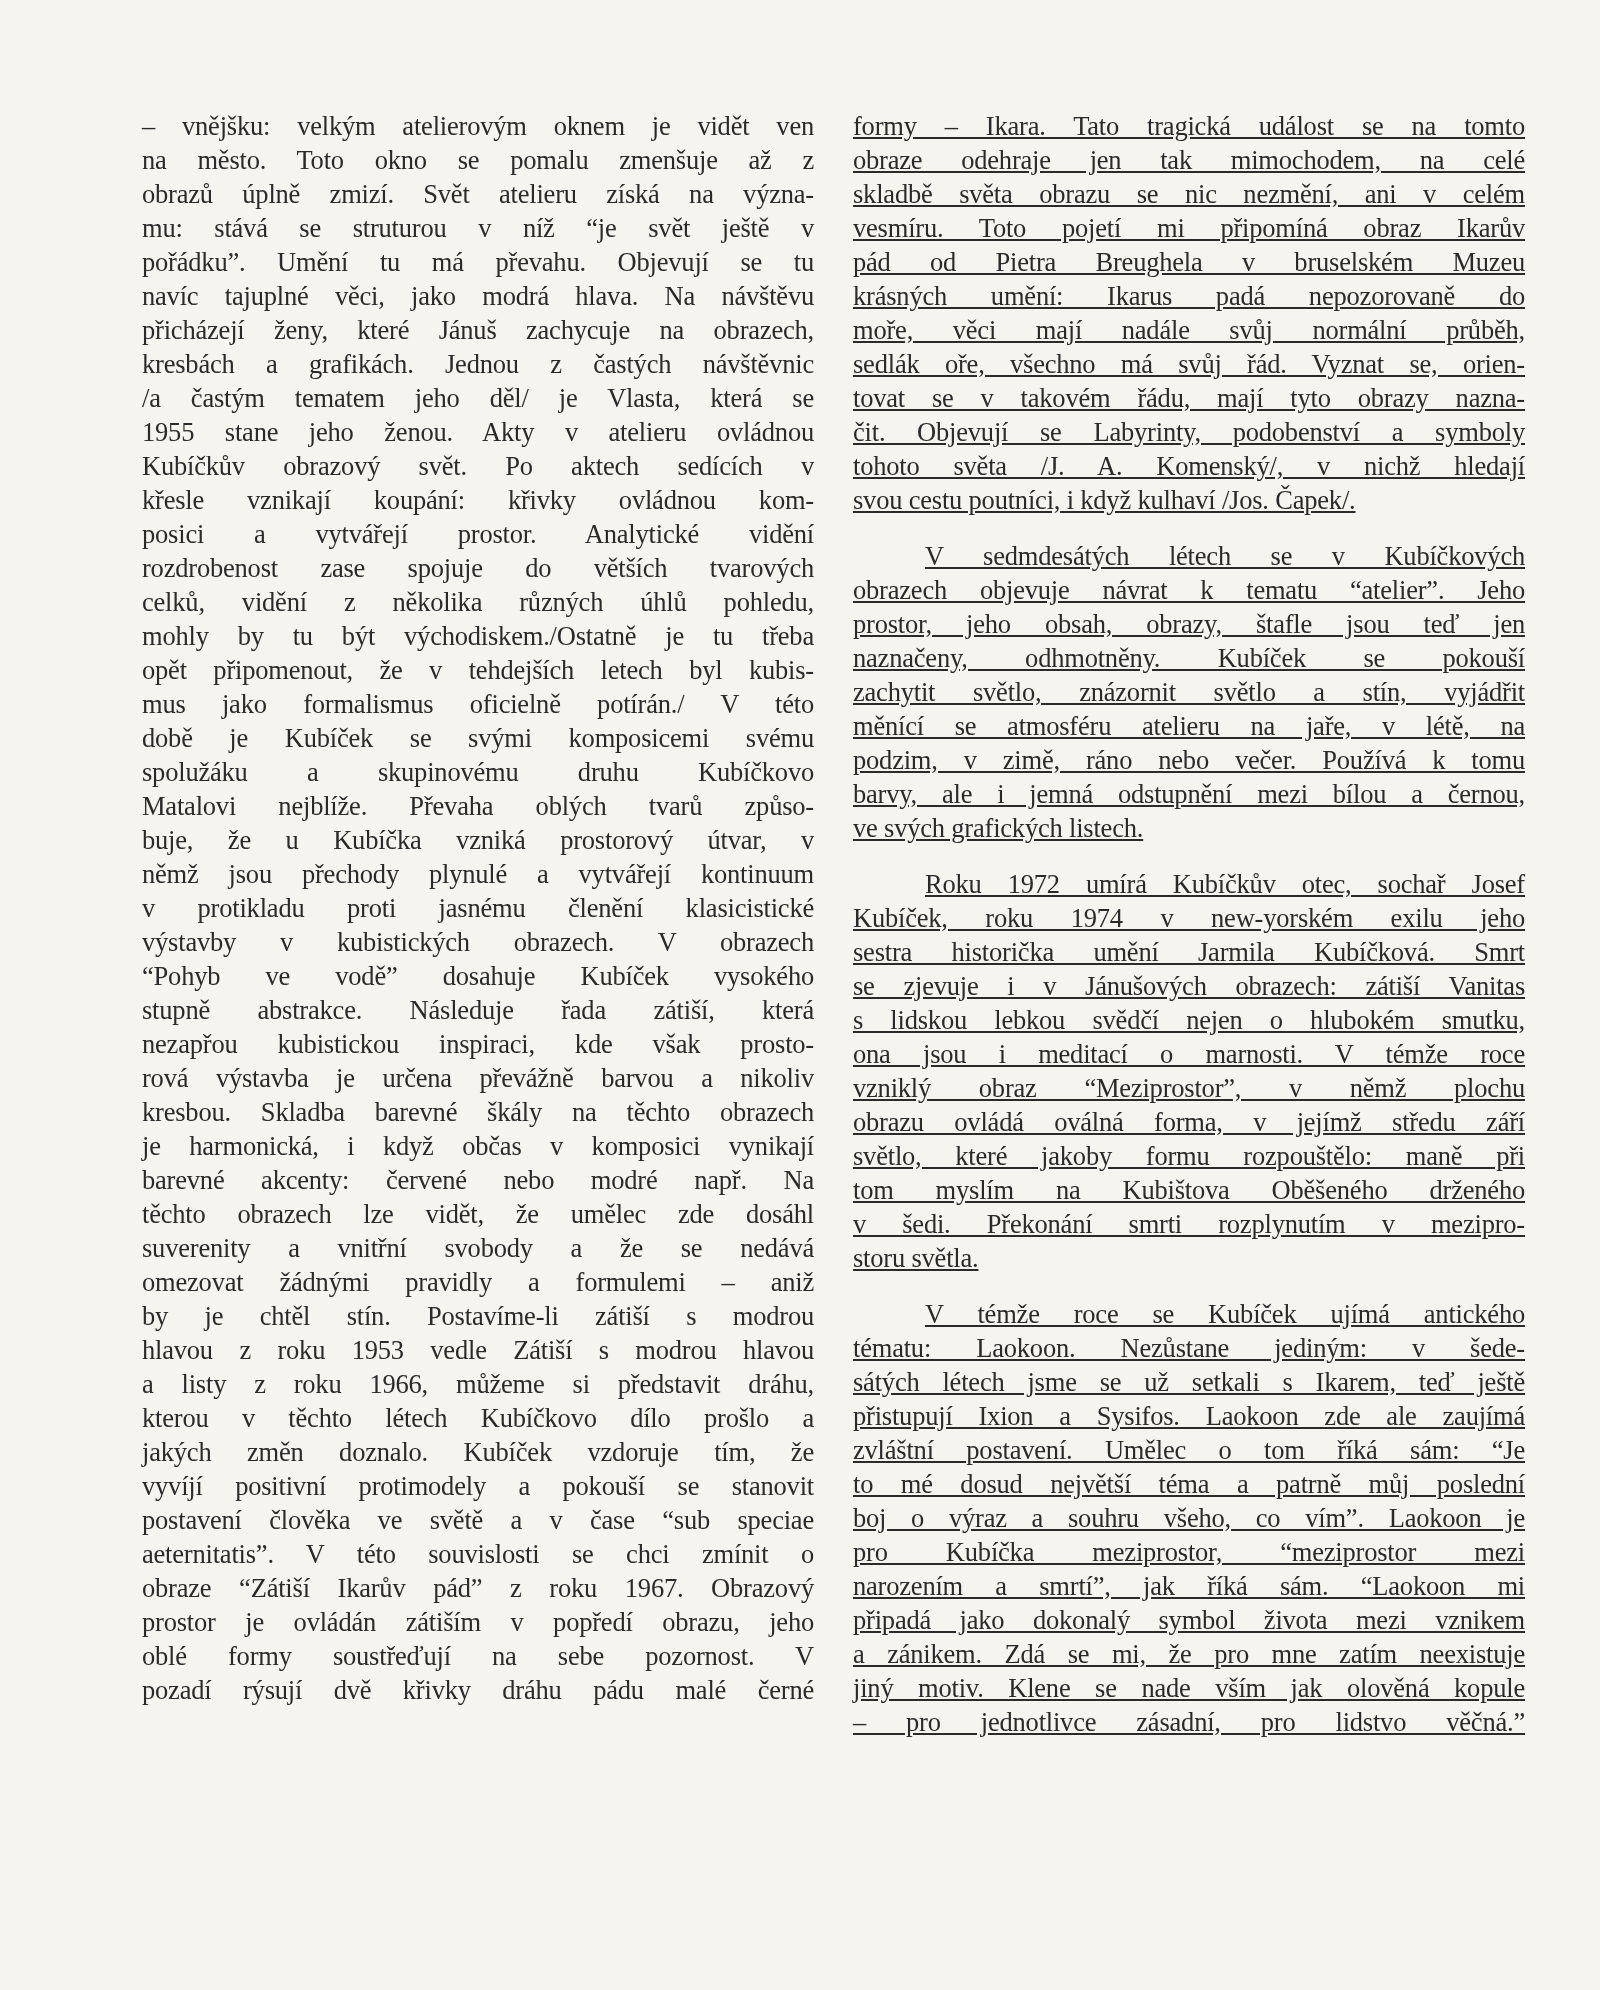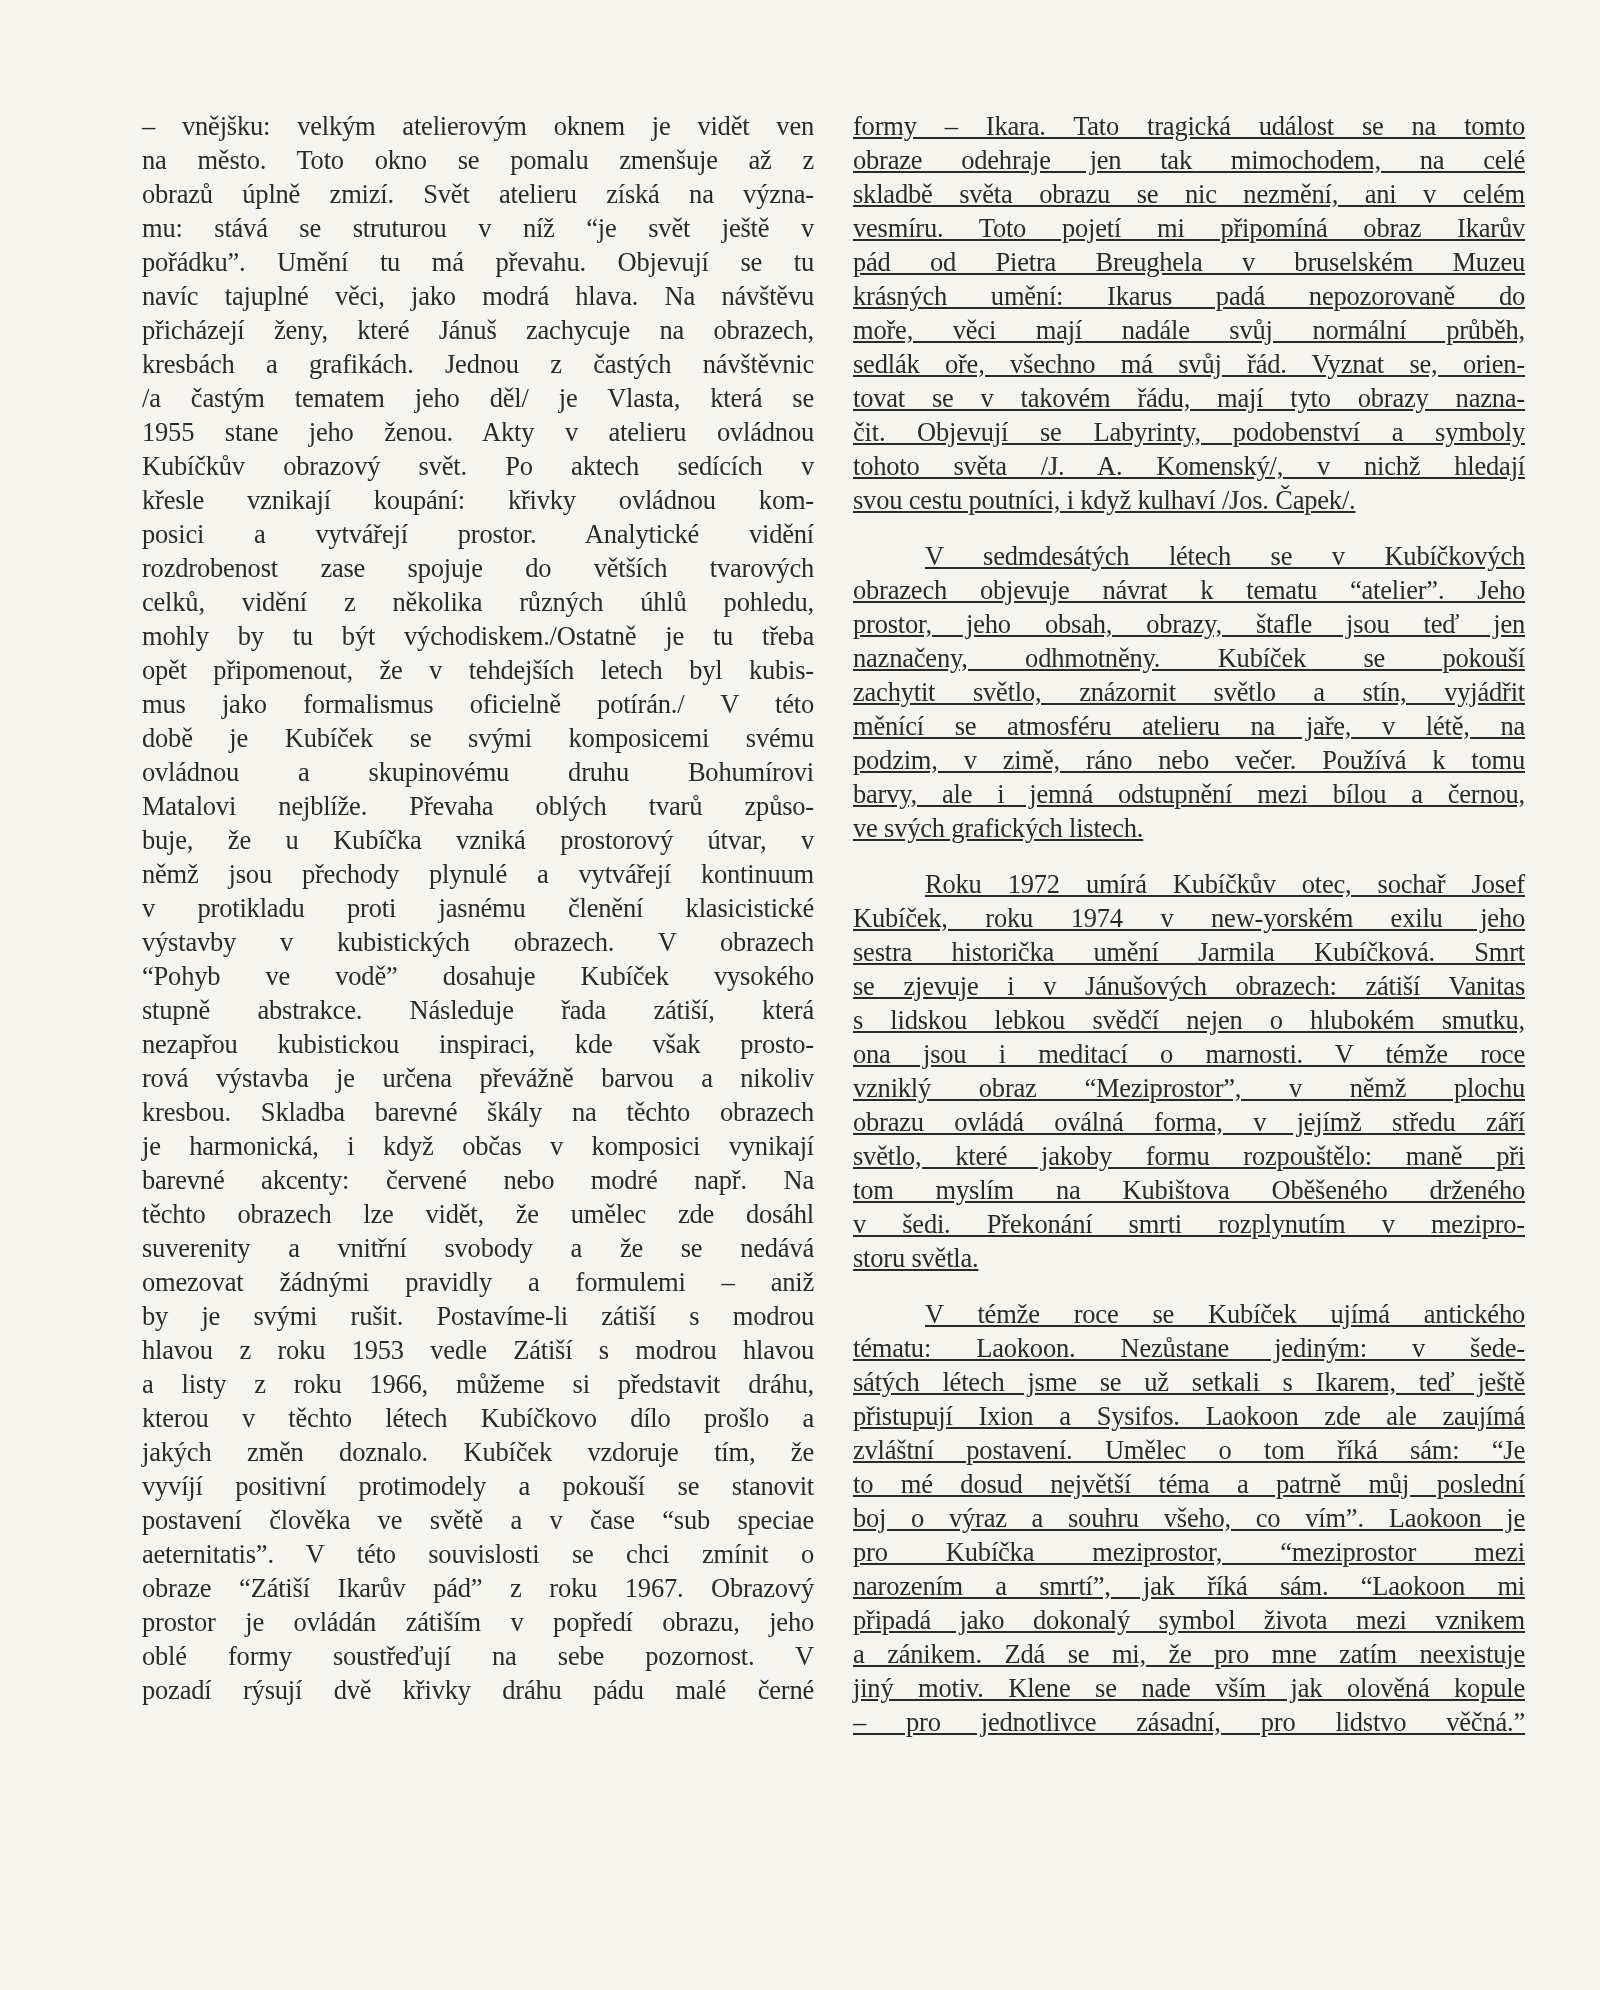--- a/index.html
+++ b/index.html
@@ -52,37 +52,37 @@
         <span class="line">1955 stane jeho ženou. Akty v atelieru ovládnou</span>
         <span class="line">Kubíčkův obrazový svět. Po aktech sedících v</span>
         <span class="line">křesle vznikají koupání: křivky ovládnou kom-</span>
         <span class="line">posici a vytvářejí prostor. Analytické vidění</span>
         <span class="line">rozdrobenost zase spojuje do větších tvarových</span>
         <span class="line">celků, vidění z několika různých úhlů pohledu,</span>
         <span class="line">mohly by tu být východiskem./Ostatně je tu třeba</span>
         <span class="line">opět připomenout, že v tehdejších letech byl kubis-</span>
         <span class="line">mus jako formalismus oficielně potírán./ V této</span>
         <span class="line">době je Kubíček se svými komposicemi svému</span>
-        <span class="line">ovládnou a skupinovému druhu Bohumírovi</span>
+        <span class="line">spolužáku a skupinovému druhu Kubíčkovo</span>
         <span class="line">Matalovi nejblíže. Převaha oblých tvarů způso-</span>
         <span class="line">buje, že u Kubíčka vzniká prostorový útvar, v</span>
         <span class="line">němž jsou přechody plynulé a vytvářejí kontinuum</span>
         <span class="line">v protikladu proti jasnému členění klasicistické</span>
         <span class="line">výstavby v kubistických obrazech. V obrazech</span>
         <span class="line">“Pohyb ve vodě” dosahuje Kubíček vysokého</span>
         <span class="line">stupně abstrakce. Následuje řada zátiší, která</span>
         <span class="line">nezapřou kubistickou inspiraci, kde však prosto-</span>
         <span class="line">rová výstavba je určena převážně barvou a nikoliv</span>
         <span class="line">kresbou. Skladba barevné škály na těchto obrazech</span>
         <span class="line">je harmonická, i když občas v komposici vynikají</span>
         <span class="line">barevné akcenty: červené nebo modré např. Na</span>
         <span class="line">těchto obrazech lze vidět, že umělec zde dosáhl</span>
         <span class="line">suverenity a vnitřní svobody a že se nedává</span>
         <span class="line">omezovat žádnými pravidly a formulemi – aniž</span>
-        <span class="line">by je svými rušit. Postavíme-li zátiší s modrou</span>
+        <span class="line">by je chtěl stín. Postavíme-li zátiší s modrou</span>
         <span class="line">hlavou z roku 1953 vedle Zátiší s modrou hlavou</span>
         <span class="line">a listy z roku 1966, můžeme si představit dráhu,</span>
         <span class="line">kterou v těchto létech Kubíčkovo dílo prošlo a</span>
         <span class="line">jakých změn doznalo. Kubíček vzdoruje tím, že</span>
         <span class="line">vyvíjí positivní protimodely a pokouší se stanovit</span>
         <span class="line">postavení člověka ve světě a v čase “sub speciae</span>
         <span class="line">aeternitatis”. V této souvislosti se chci zmínit o</span>
         <span class="line">obraze “Zátiší Ikarův pád” z roku 1967. Obrazový</span>
         <span class="line">prostor je ovládán zátiším v popředí obrazu, jeho</span>
         <span class="line">oblé formy soustřeďují na sebe pozornost. V</span>

